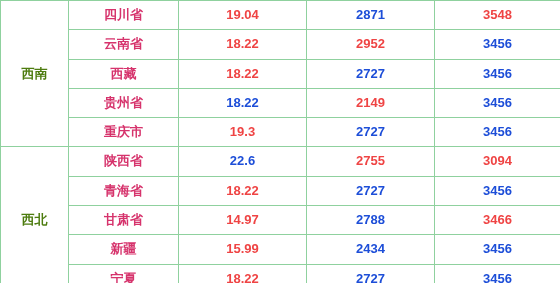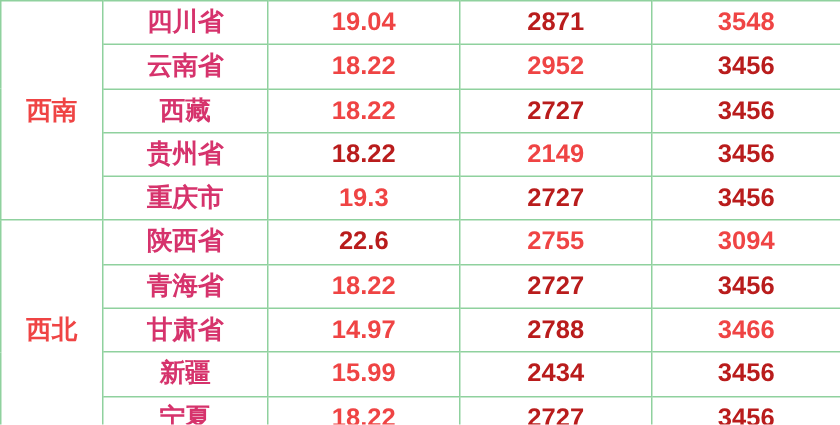--- a/index.html
+++ b/index.html
@@ -17,44 +17,44 @@
     border-collapse: collapse;
     width: 560px;
     height: 283px;
     table-layout: fixed;
   }
   table.data-table td {
     border: 1px solid #8fd19e;
     text-align: center;
     vertical-align: middle;
     font-weight: bold;
-    font-size: 17px;
+    font-size: 13px;
     padding: 0;
     height: 28.3px;
     line-height: 28.3px;
   }
   
   col.c-group { width: 68px; }
   col.c-prov  { width: 110px; }
   col.c-val1  { width: 128px; }
   col.c-val2  { width: 128px; }
   col.c-val3  { width: 126px; }
 
   td.group-cell {
-    color: #ef4444;
+    color: #4d7c0f;
     font-size: 14px;
     border-left: 1px solid #8fd19e;
     border-right: 1px solid #8fd19e;
   }
   td.prov-cell {
     color: #d6336c;
     font-size: 14px;
   }
   td.v-pink { color: #ef4444; }
-  td.v-green { color: #b91c1c; }
+  td.v-green { color: #1d4ed8; }
   
   table.data-table tr:first-child td { border-top: 1px solid #8fd19e; }
 </style>
 </head>
 <body>
 
 <table class="data-table">
   <colgroup>
     <col class="c-group">
       <col class="c-prov">

